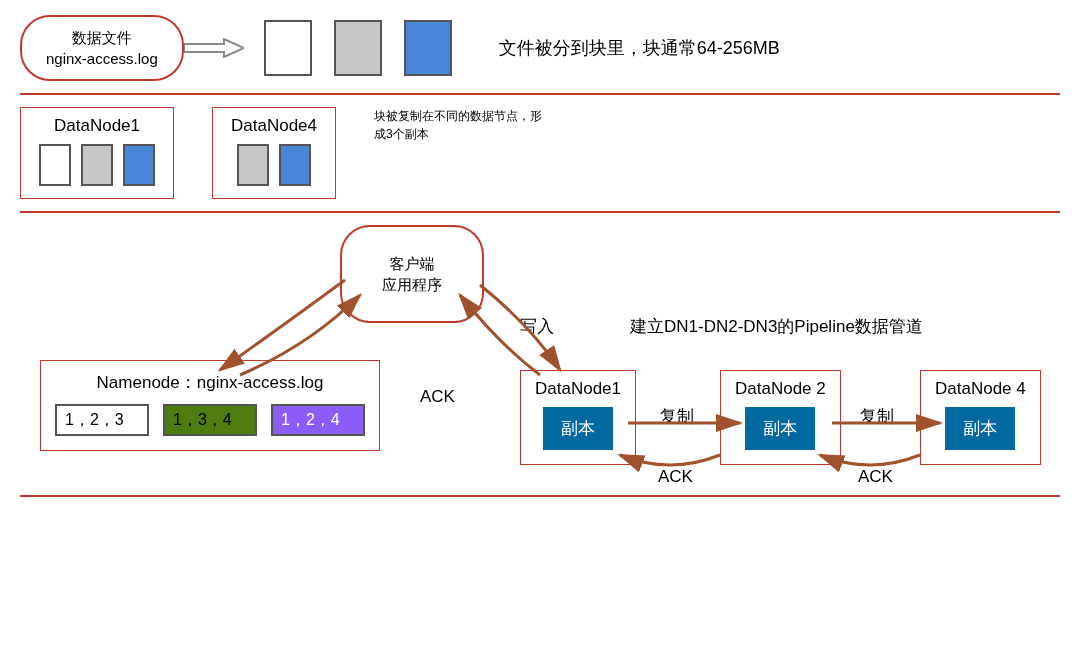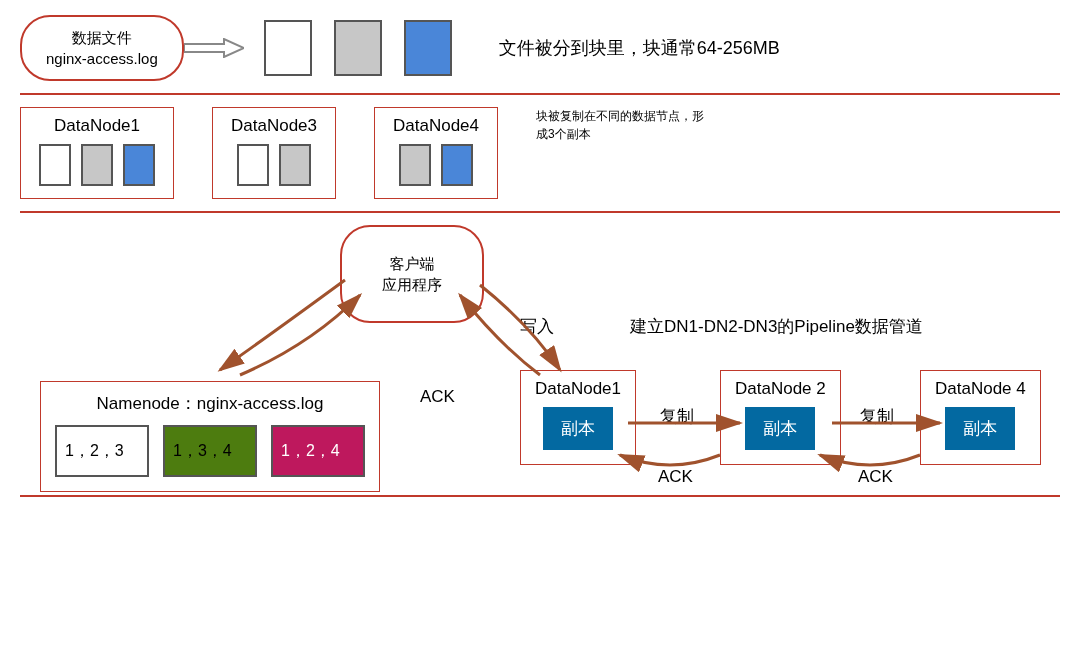--- a/index.html
+++ b/index.html
@@ -83,31 +83,31 @@
     font-size: 17px;
     margin-bottom: 10px;
     text-align: center;
   }
   .nn-row {
     display: flex;
     gap: 14px;
   }
   .nn-block {
     width: 94px;
-    height: 52px;
+    height: 32px;
     border: 2px solid #555;
     display: flex;
     align-items: center;
     padding-left: 8px;
     box-sizing: border-box;
     font-size: 16px;
   }
   .nn-block.white { background: #fff; color: #000; }
   .nn-block.grey  { background: #4d7c0f; color: #000; }
-  .nn-block.blue  { background: #be185d; color: #fff; }
+  .nn-block.blue  { background: #8b5cf6; color: #fff; }
   .pdn {
     border: 1.5px solid #c0392b;
     padding: 8px 14px 14px 14px;
     text-align: center;
   }
   .pdn-title {
     font-size: 17px;
     margin-bottom: 8px;
     white-space: nowrap;
   }
@@ -154,27 +154,20 @@
 <div class="row" style="gap:38px; align-items:flex-start;">
   <div class="dn">
     <div class="dn-title">DataNode1</div>
     <div class="dn-blocks">
       <div class="sblock white"></div>
       <div class="sblock grey"></div>
       <div class="sblock blue"></div>
     </div>
   </div>
   <div class="dn">
-    <div class="dn-title">DataNode3</div>
-    <div class="dn-blocks">
-      <div class="sblock white"></div>
-      <div class="sblock grey"></div>
-    </div>
-  </div>
-  <div class="dn">
     <div class="dn-title">DataNode4</div>
     <div class="dn-blocks">
       <div class="sblock grey"></div>
       <div class="sblock blue"></div>
     </div>
   </div>
   <div class="caption" style="max-width:170px; font-size:12px; line-height:1.5;">块被复制在不同的数据节点，形成3个副本</div>
 </div>
 
 <hr class="hr">
@@ -186,21 +179,21 @@
     <div>应用程序</div>
   </div>
 
 
   <div class="abs label-txt" style="left:500px; top:90px;">写入</div>
 
   <div class="abs label-txt" style="left:610px; top:90px;">建立DN1-DN2-DN3的Pipeline数据管道</div>
 
   <div class="abs label-txt" style="left:400px; top:160px;">ACK</div>
 
-  <div class="abs namenode" style="left:20px; top:156px;">
+  <div class="abs namenode" style="left:20px; top:135px;">
     <div class="nn-title">Namenode：nginx-access.log</div>
     <div class="nn-row">
       <div class="nn-block white">1，2，3</div>
       <div class="nn-block grey">1，3，4</div>
       <div class="nn-block blue">1，2，4</div>
     </div>
   </div>
 
   <div class="abs pdn" style="left:500px; top:145px;">
     <div class="pdn-title">DataNode1</div>

